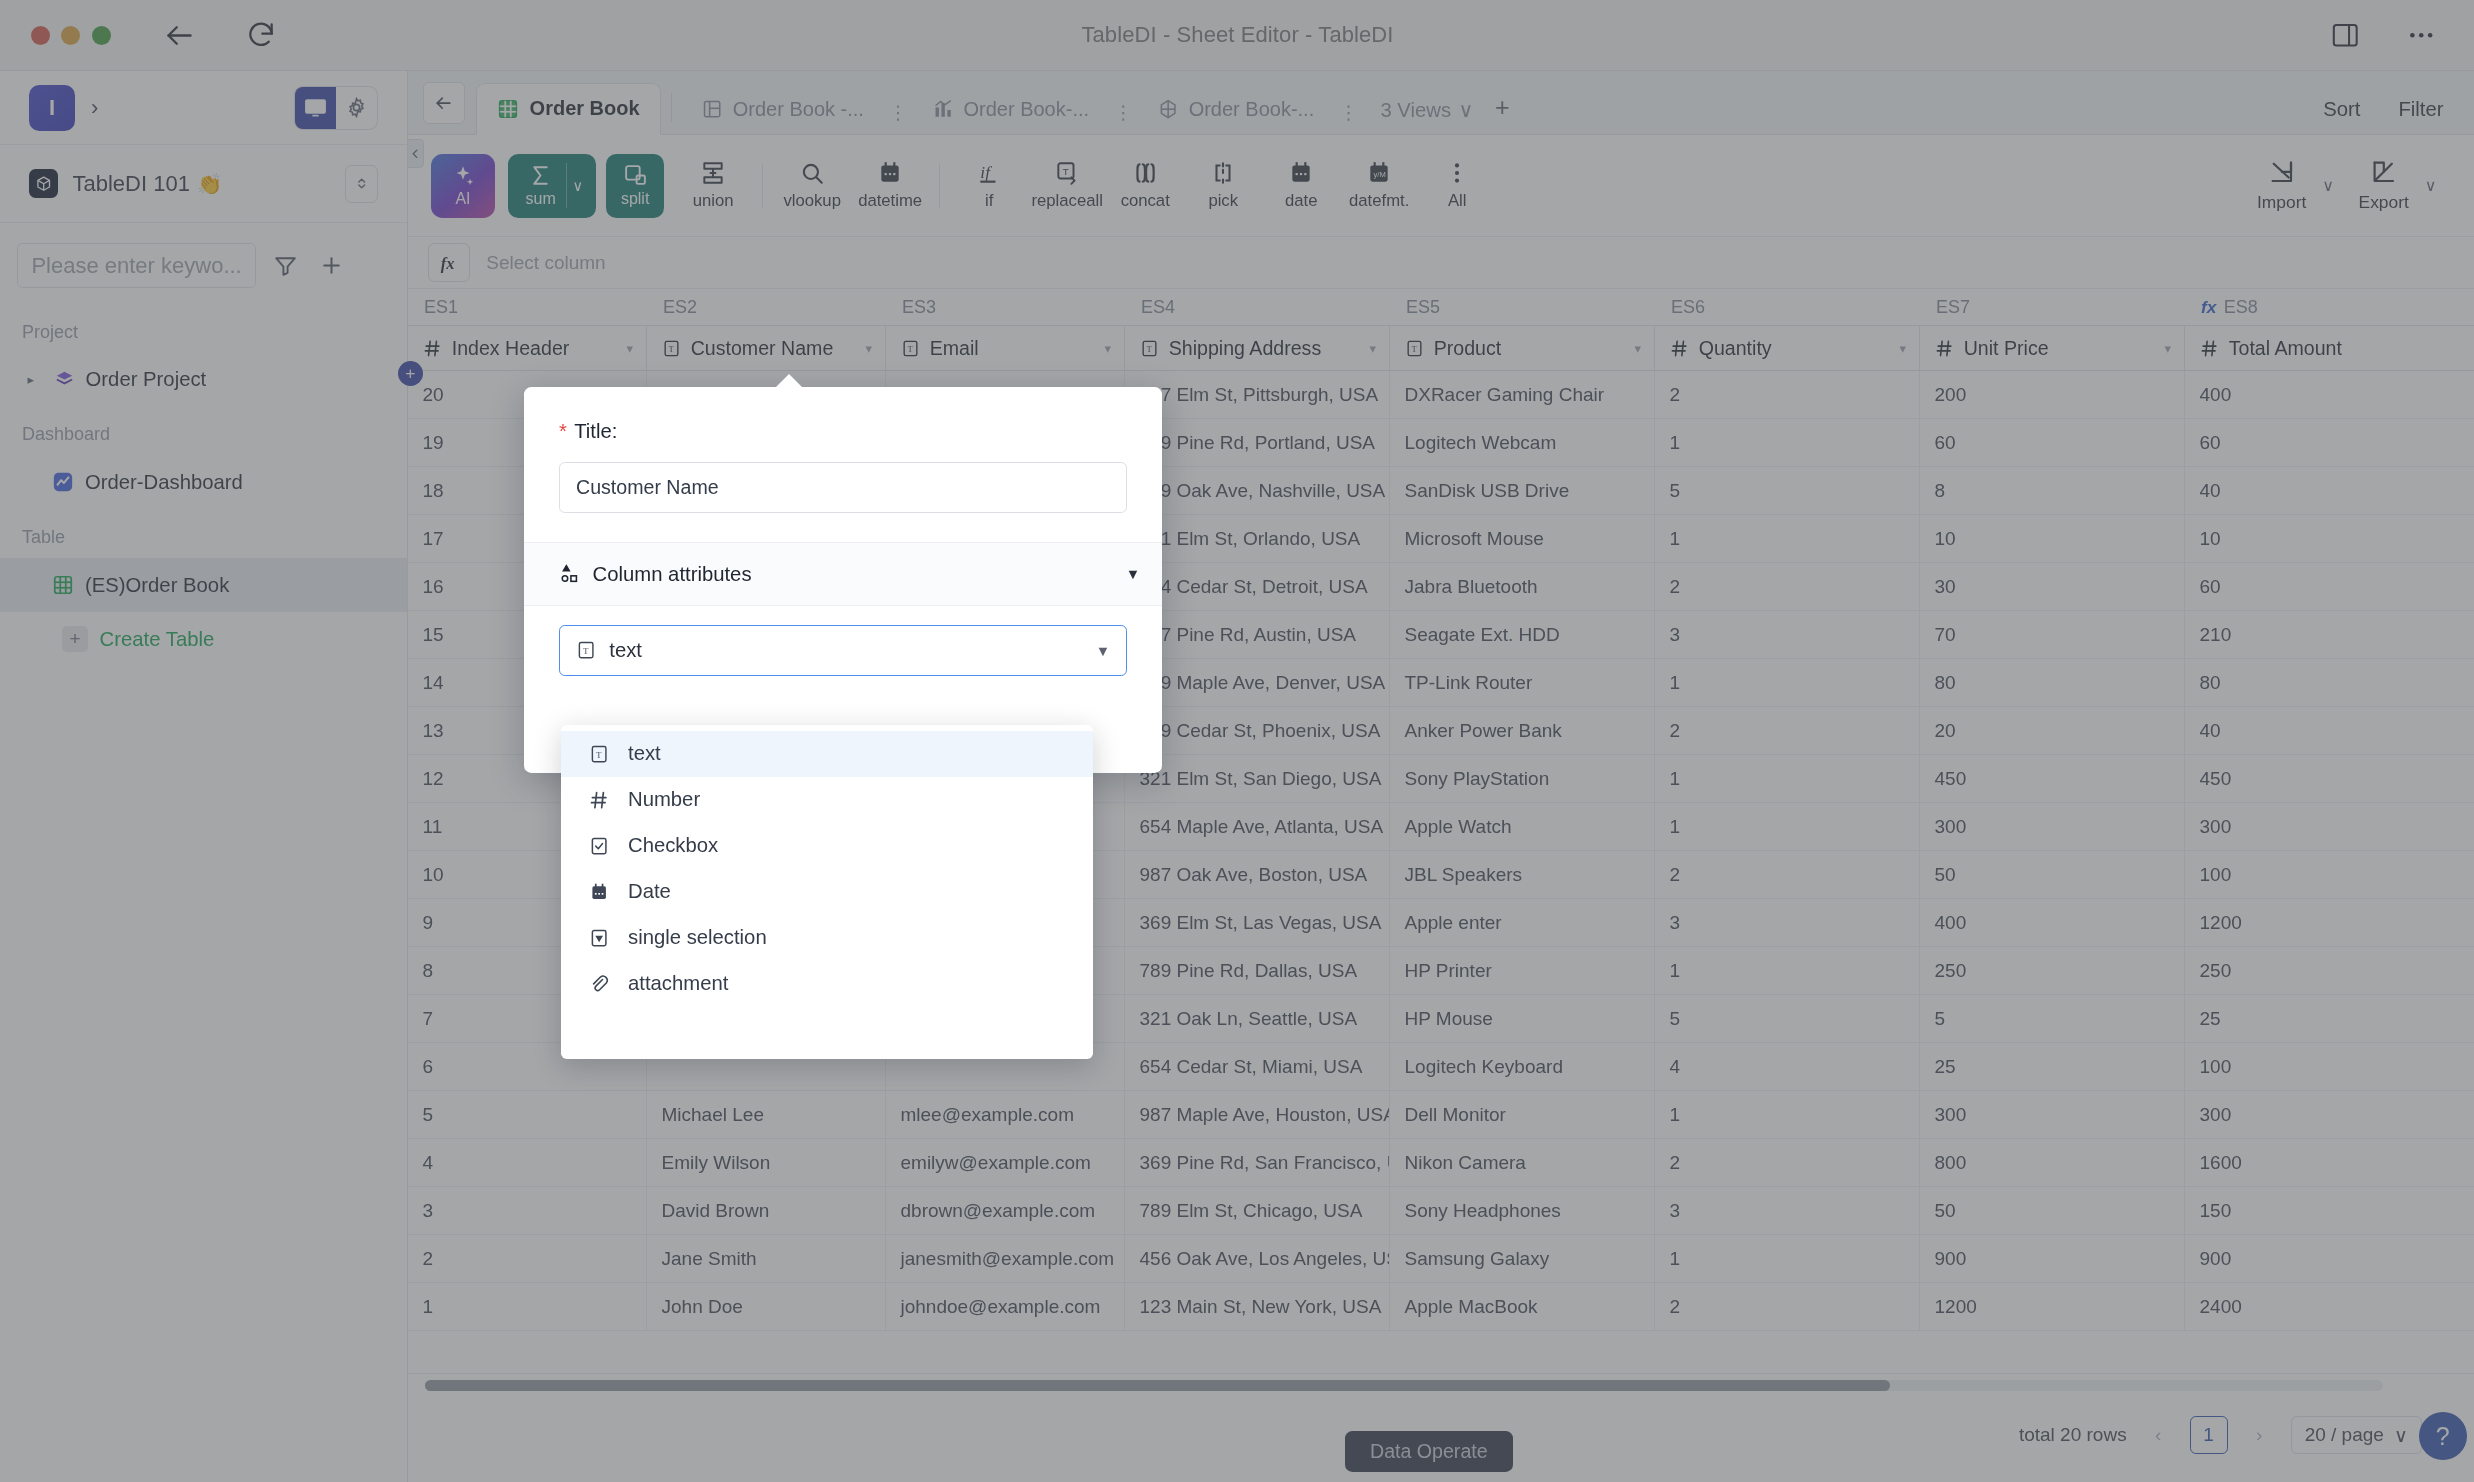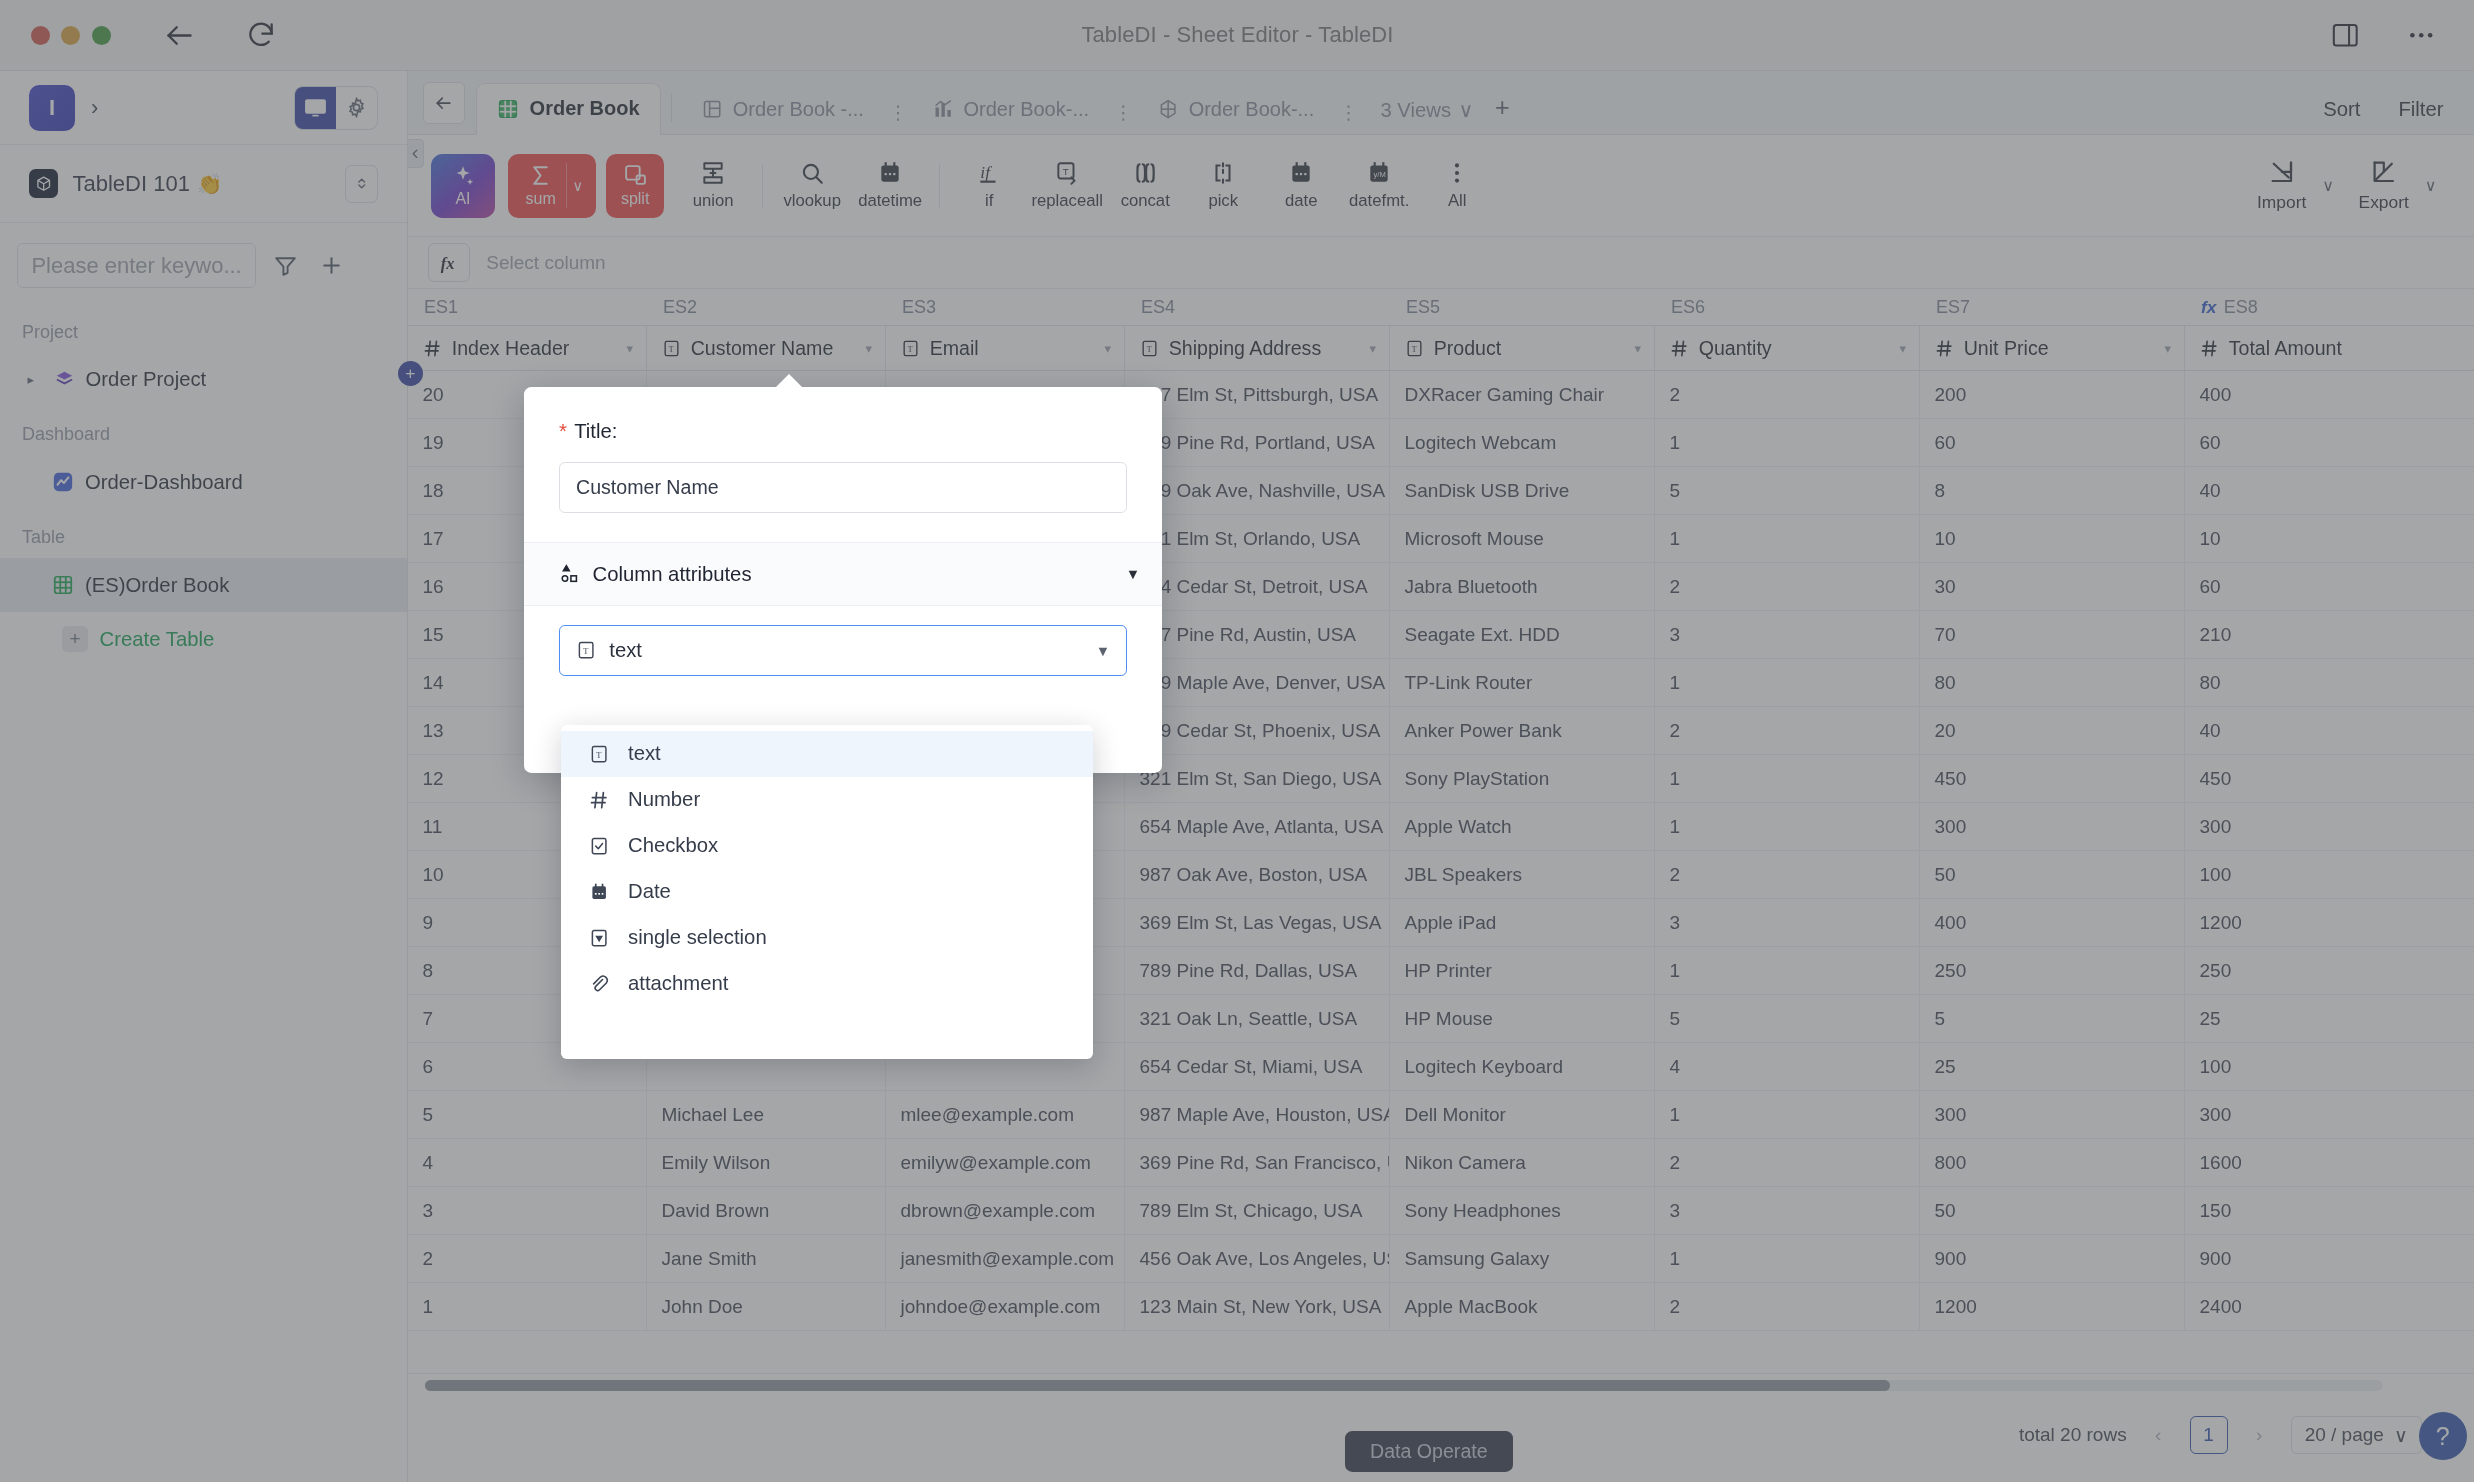--- a/index.html
+++ b/index.html
@@ -153,21 +153,21 @@
     border-bottom: 0.7px solid #eceef0; position: relative; background: #fff;
   }
   .tb-ai {
     width: 64px; height: 64px; border-radius: 11.6px;
     background: linear-gradient(140deg,#3c6ddb 0%,#6b35c9 55%,#b43ea0 100%);
     color:#fff; display:flex; flex-direction: column; align-items:center; justify-content:center;
     margin-right: 13px;
   }
   .tb-ai .lbl { font-size: 16px; margin-top: 1.5px; }
   .tb-green {
-    height: 64px; border-radius: 10.2px; background: #ef4444; color:#fff;
+    height: 64px; border-radius: 10.2px; background: #0f766e; color:#fff;
     display:flex; align-items:center; padding: 0 7.3px; margin-right: 10.2px;
   }
   .tb-green .cell { display:flex; flex-direction:column; align-items:center; justify-content:center; padding: 0 10.2px; }
   .tb-green .cell .lbl { font-size: 16px; margin-top: 2.9px; }
   .tb-green .vsep { width:0.7px; height: 45px; background: rgba(255,255,255,.35); }
   .tb-green .caretcol { padding: 0 5.8px; font-size: 14.5px; }
   .tb-item {
     width: 78px; display:flex; flex-direction:column; align-items:center; justify-content:center;
     color:#2b313c;
   }
@@ -879,21 +879,21 @@
             <div class="gc" style="width: 265px;">JBL Speakers</div>
             <div class="gc" style="width: 265px;">2</div>
             <div class="gc" style="width: 265px;">50</div>
             <div class="gc" style="width: 265px; border-right: 0px;">100</div>
           </div>
           <div class="grow">
             <div class="gc" style="width: 239px;">9</div>
             <div class="gc" style="width: 239px;"></div>
             <div class="gc" style="width: 239px;"></div>
             <div class="gc" style="width: 265px;">369 Elm St, Las Vegas, USA</div>
-            <div class="gc" style="width: 265px;">Apple iPad</div>
+            <div class="gc" style="width: 265px;">Apple enter</div>
             <div class="gc" style="width: 265px;">3</div>
             <div class="gc" style="width: 265px;">400</div>
             <div class="gc" style="width: 265px; border-right: 0px;">1200</div>
           </div>
           <div class="grow">
             <div class="gc" style="width: 239px;">8</div>
             <div class="gc" style="width: 239px;"></div>
             <div class="gc" style="width: 239px;"></div>
             <div class="gc" style="width: 265px;">789 Pine Rd, Dallas, USA</div>
             <div class="gc" style="width: 265px;">HP Printer</div>

